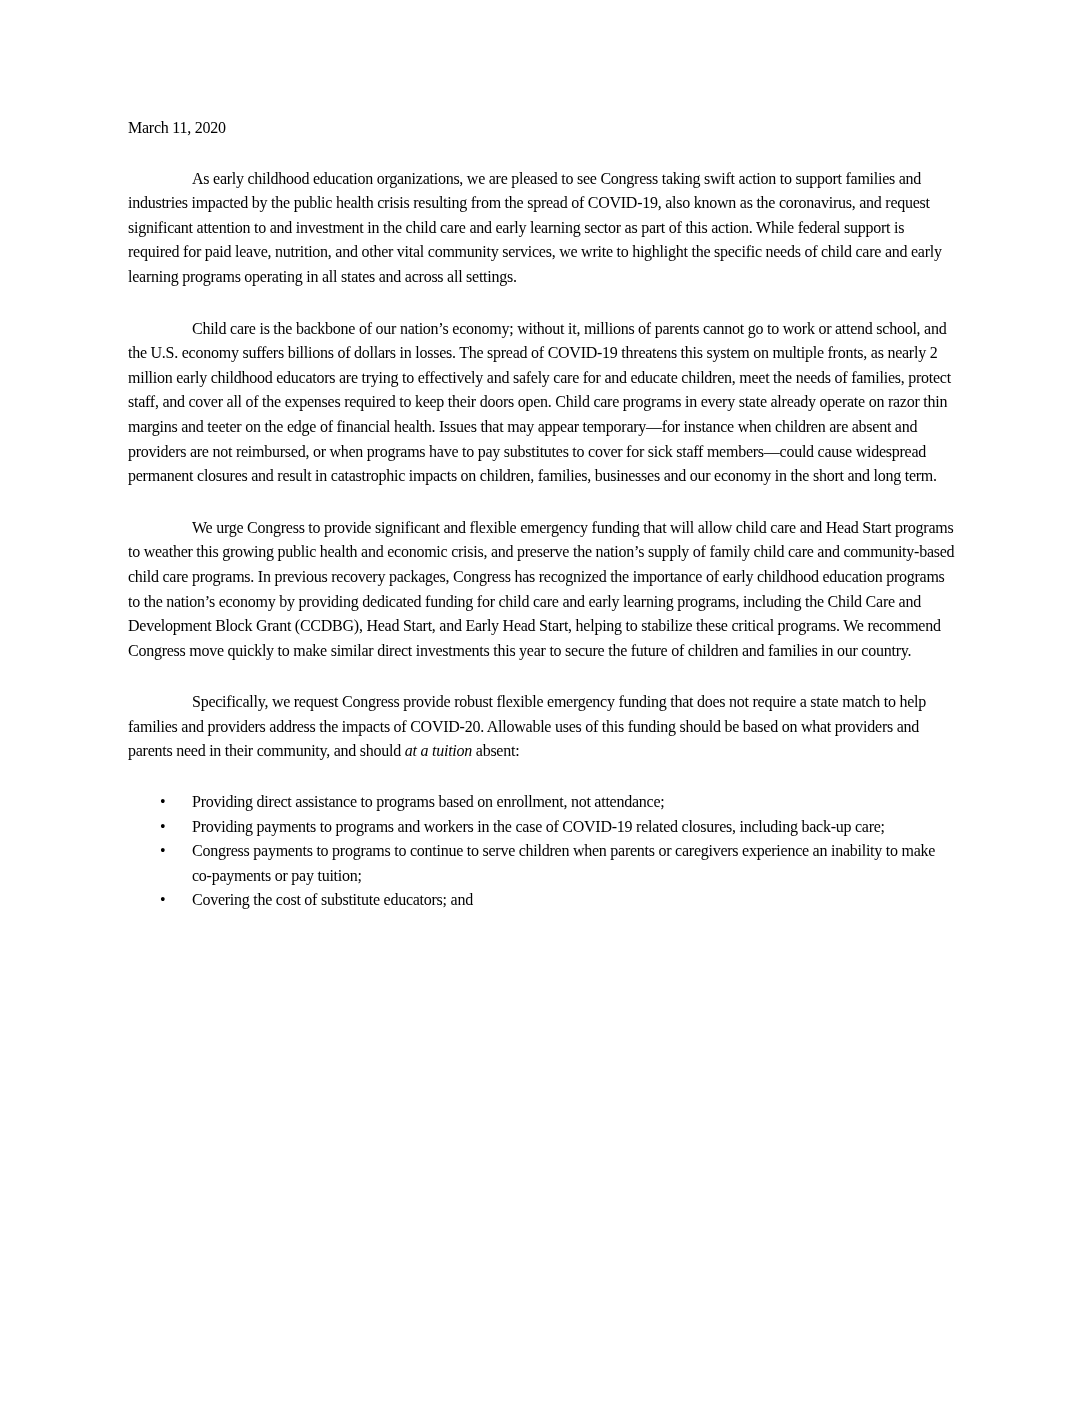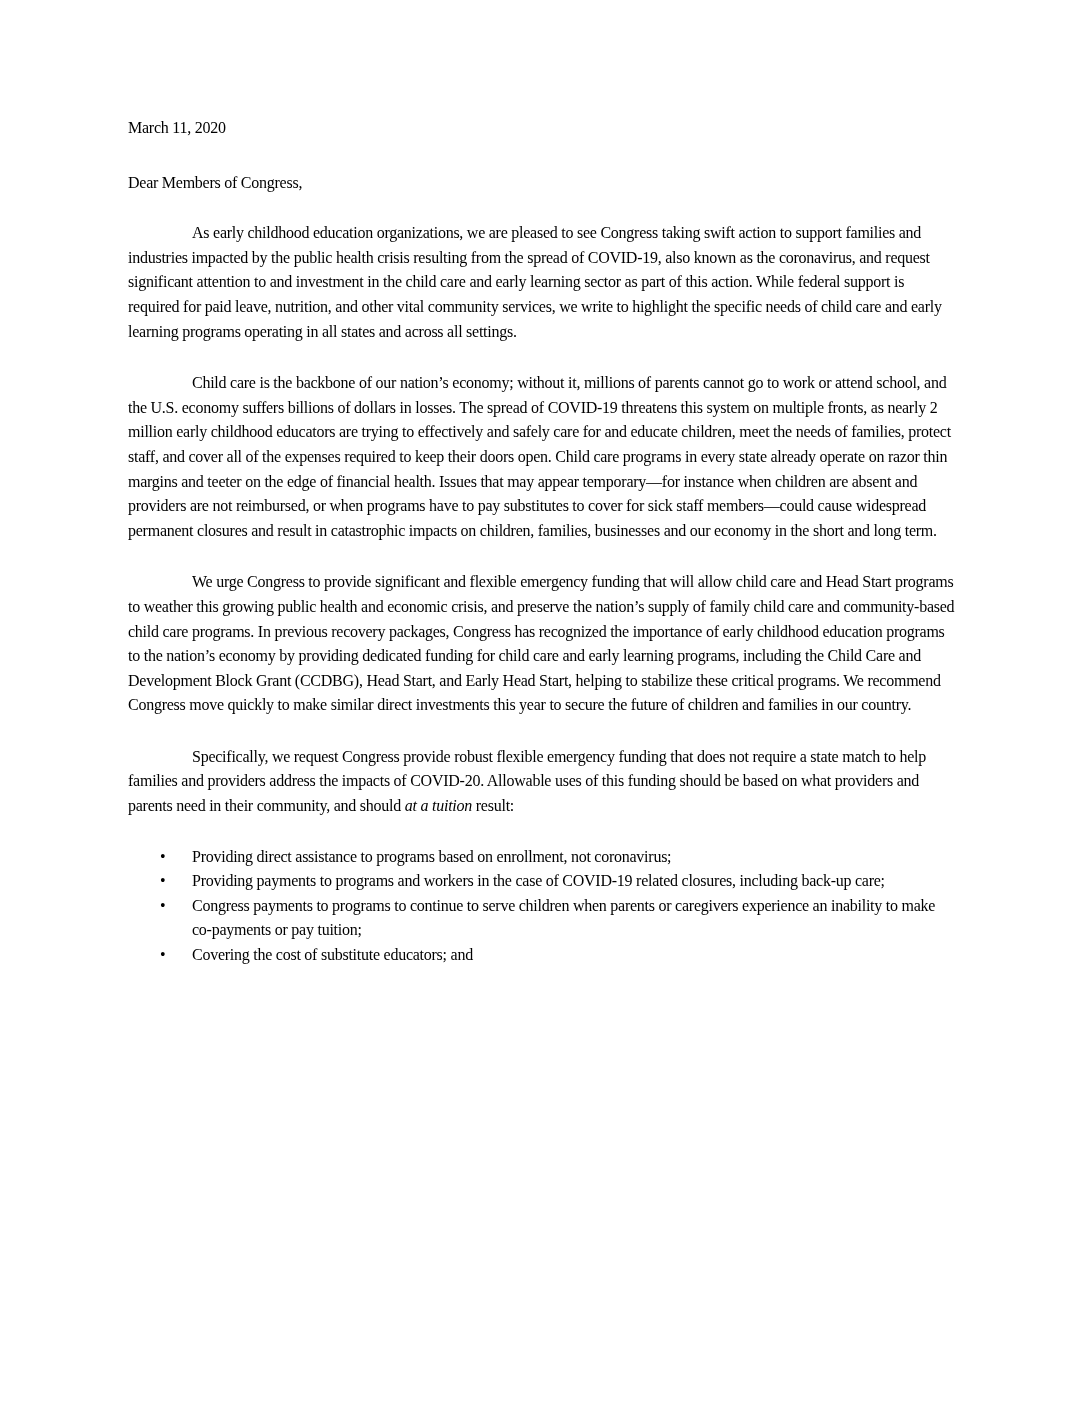--- a/index.html
+++ b/index.html
@@ -51,32 +51,31 @@
       left: 32px;
       top: 0;
     }
     em { font-style: italic; }
   </style>
 </head>
 <body>
 
 <div class="page">
   <p class="date">March 11, 2020</p>
-  <p class="salutation">Dear Members of Congress,</p>
 
   <p class="para first">As early childhood education organizations, we are pleased to see Congress taking swift action to support families and industries impacted by the public health crisis resulting from the spread of COVID-19, also known as the coronavirus, and request significant attention to and investment in the child care and early learning sector as part of this action. While federal support is required for paid leave, nutrition, and other vital community services, we write to highlight the specific needs of child care and early learning programs operating in all states and across all settings.</p>
   <p class="para">Child care is the backbone of our nation’s economy; without it, millions of parents cannot go to work or attend school, and the U.S. economy suffers billions of dollars in losses. The spread of COVID-19 threatens this system on multiple fronts, as nearly 2 million early childhood educators are trying to effectively and safely care for and educate children, meet the needs of families, protect staff, and cover all of the expenses required to keep their doors open. Child care programs in every state already operate on razor thin margins and teeter on the edge of financial health. Issues that may appear temporary—for instance when children are absent and providers are not reimbursed, or when programs have to pay substitutes to cover for sick staff members—could cause widespread permanent closures and result in catastrophic impacts on children, families, businesses and our economy in the short and long term.</p>
   <p class="para">We urge Congress to provide significant and flexible emergency funding that will allow child care and Head Start programs to weather this growing public health and economic crisis, and preserve the nation’s supply of family child care and community-based child care programs. In previous recovery packages, Congress has recognized the importance of early childhood education programs to the nation’s economy by providing dedicated funding for child care and early learning programs, including the Child Care and Development Block Grant (CCDBG), Head Start, and Early Head Start, helping to stabilize these critical programs. We recommend Congress move quickly to make similar direct investments this year to secure the future of children and families in our country.</p>
 
-  <p class="para"><span>Specifically, we request Congress provide robust flexible emergency funding that does not require a state match to help families and providers address the impacts of COVID-20. Allowable uses of this funding should be based on what providers and parents need in their community, and should </span><em>at a tuition</em><span> result:</span></p>
+  <p class="para"><span>Specifically, we request Congress provide robust flexible emergency funding that does not require a state match to help families and providers address the impacts of COVID-20. Allowable uses of this funding should be based on what providers and parents need in their community, and should </span><em>at a tuition</em><span> absent:</span></p>
 
   <ul class="bullets">
     <li class="bullet">
       <span class="bullet-dot">•</span>
-      <span>Providing direct assistance to programs based on enrollment, not coronavirus;</span>
+      <span>Providing direct assistance to programs based on enrollment, not attendance;</span>
     </li>
     <li class="bullet">
       <span class="bullet-dot">•</span>
       <span>Providing payments to programs and workers in the case of COVID-19 related closures, including back-up care;</span>
     </li>
     <li class="bullet">
       <span class="bullet-dot">•</span>
       <span>Congress payments to programs to continue to serve children when parents or caregivers experience an inability to make co-payments or pay tuition;</span>
     </li>
     <li class="bullet">

